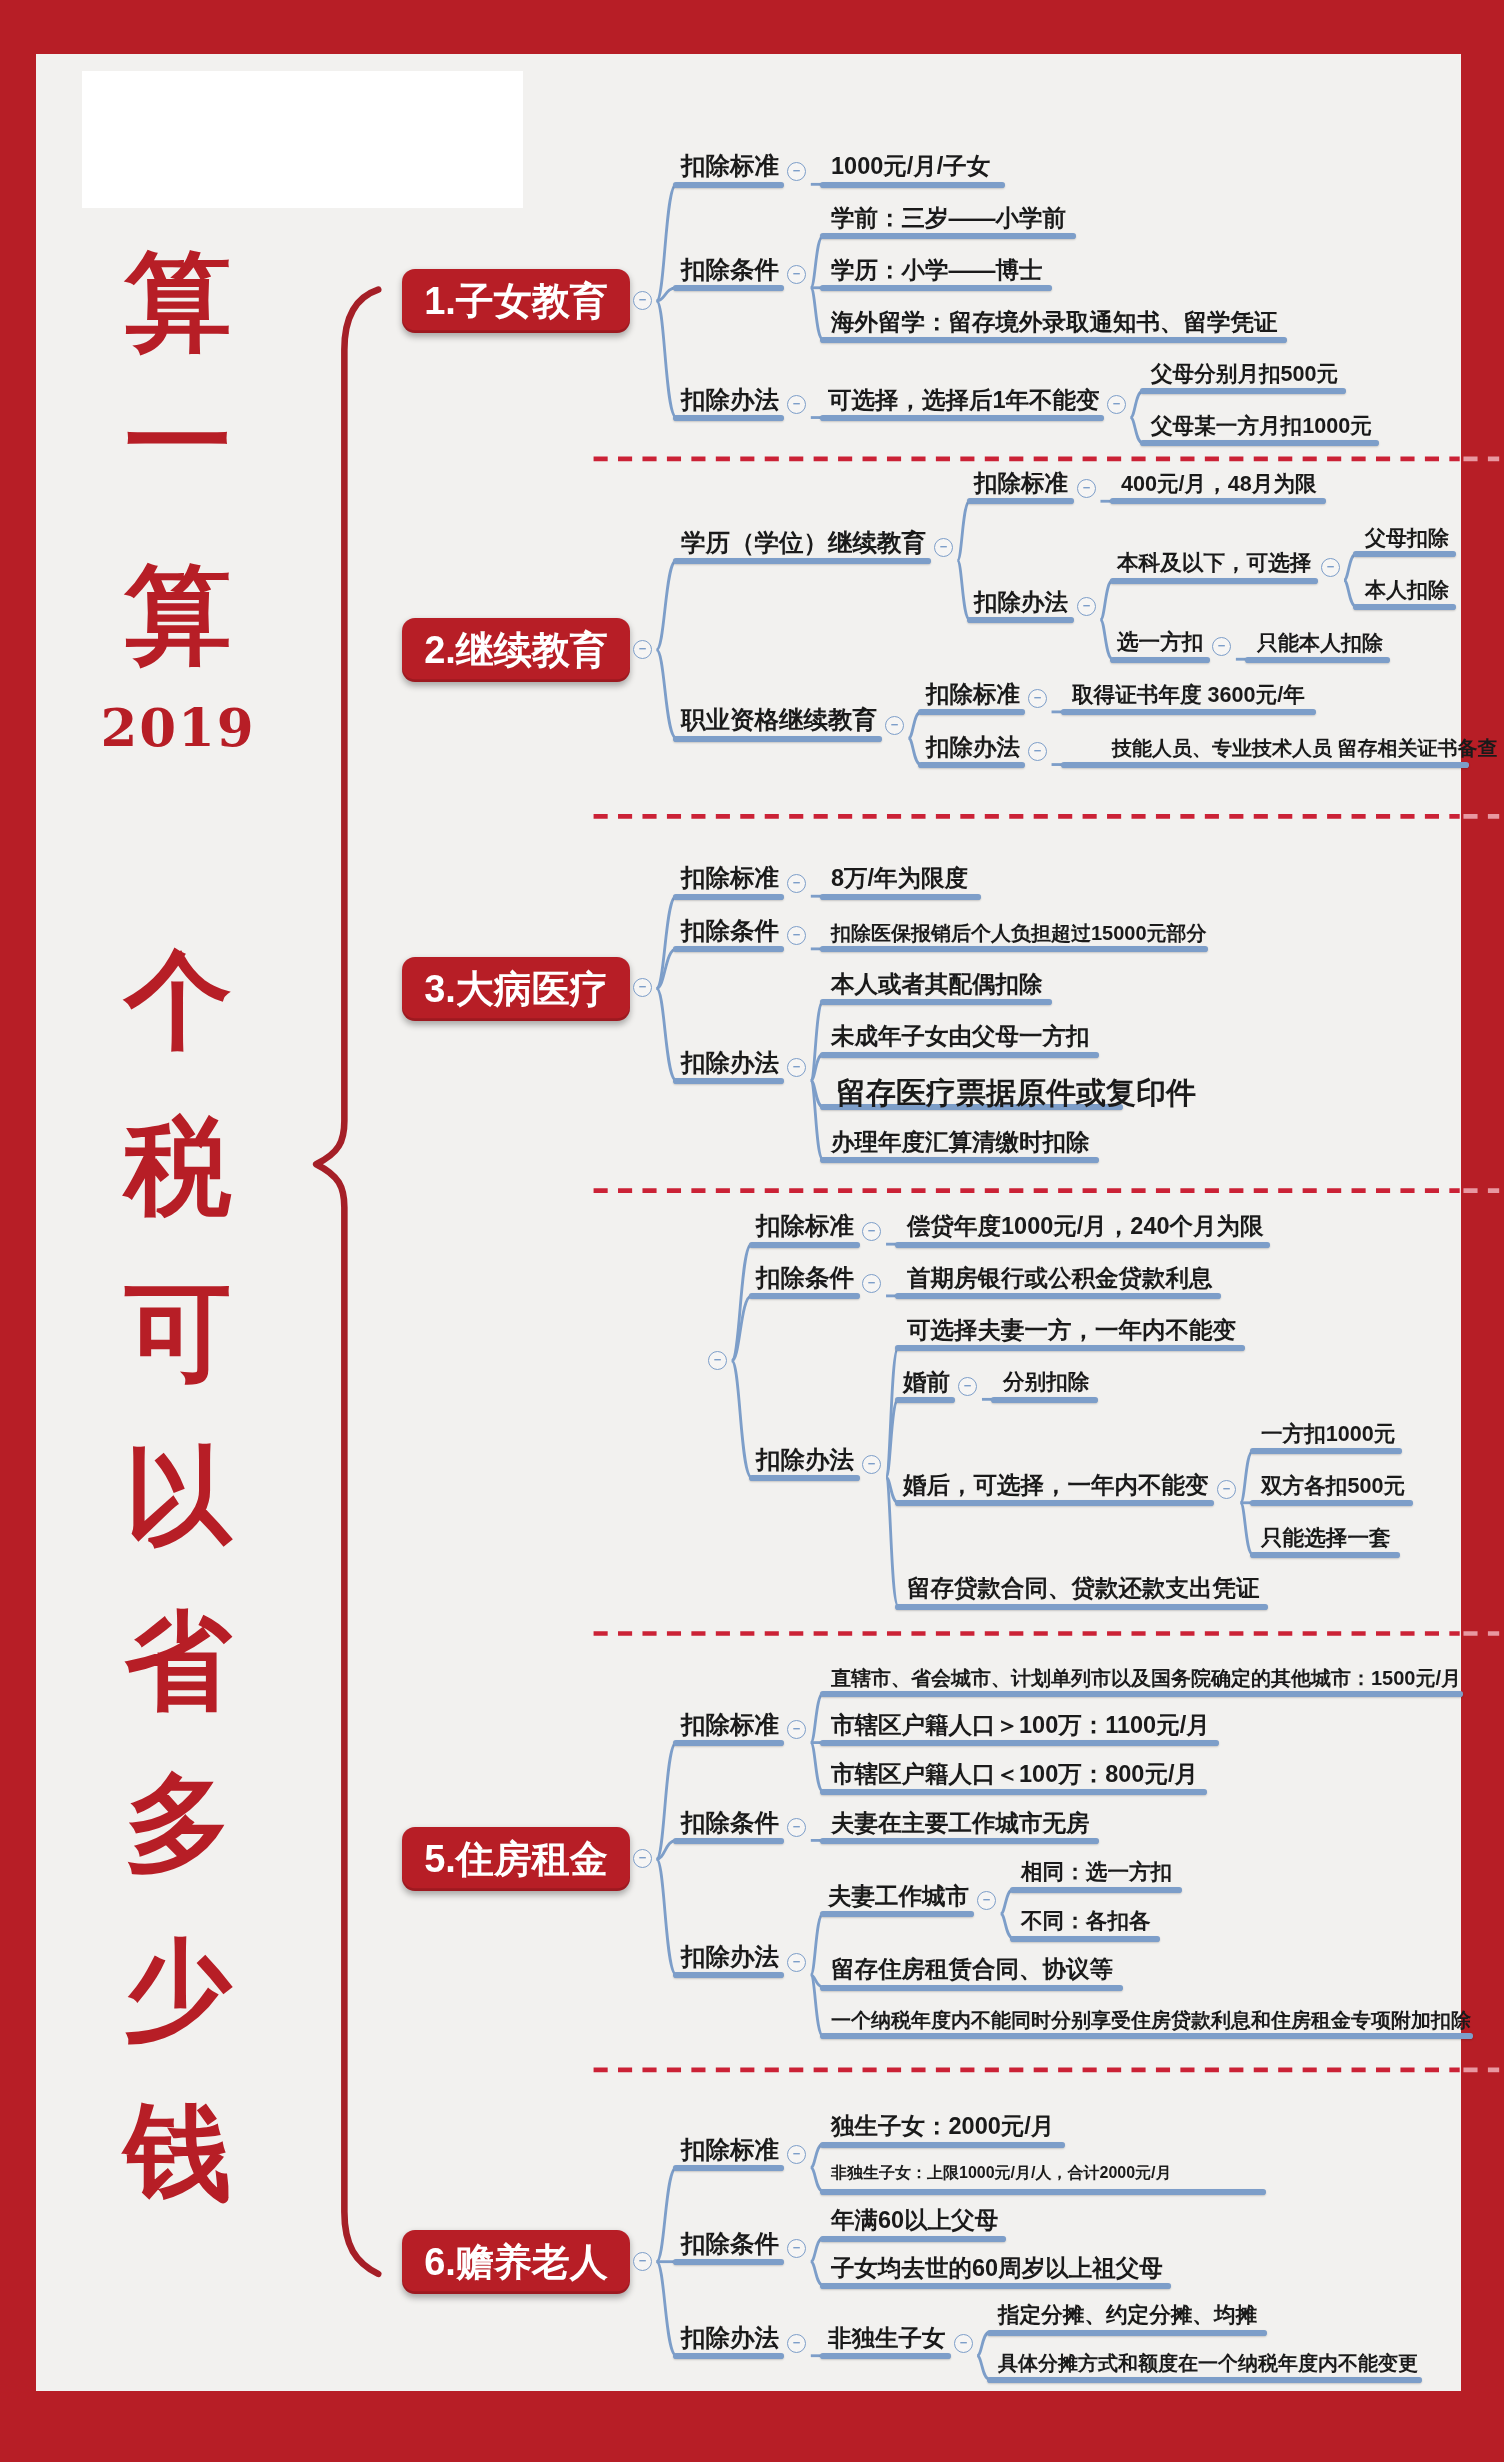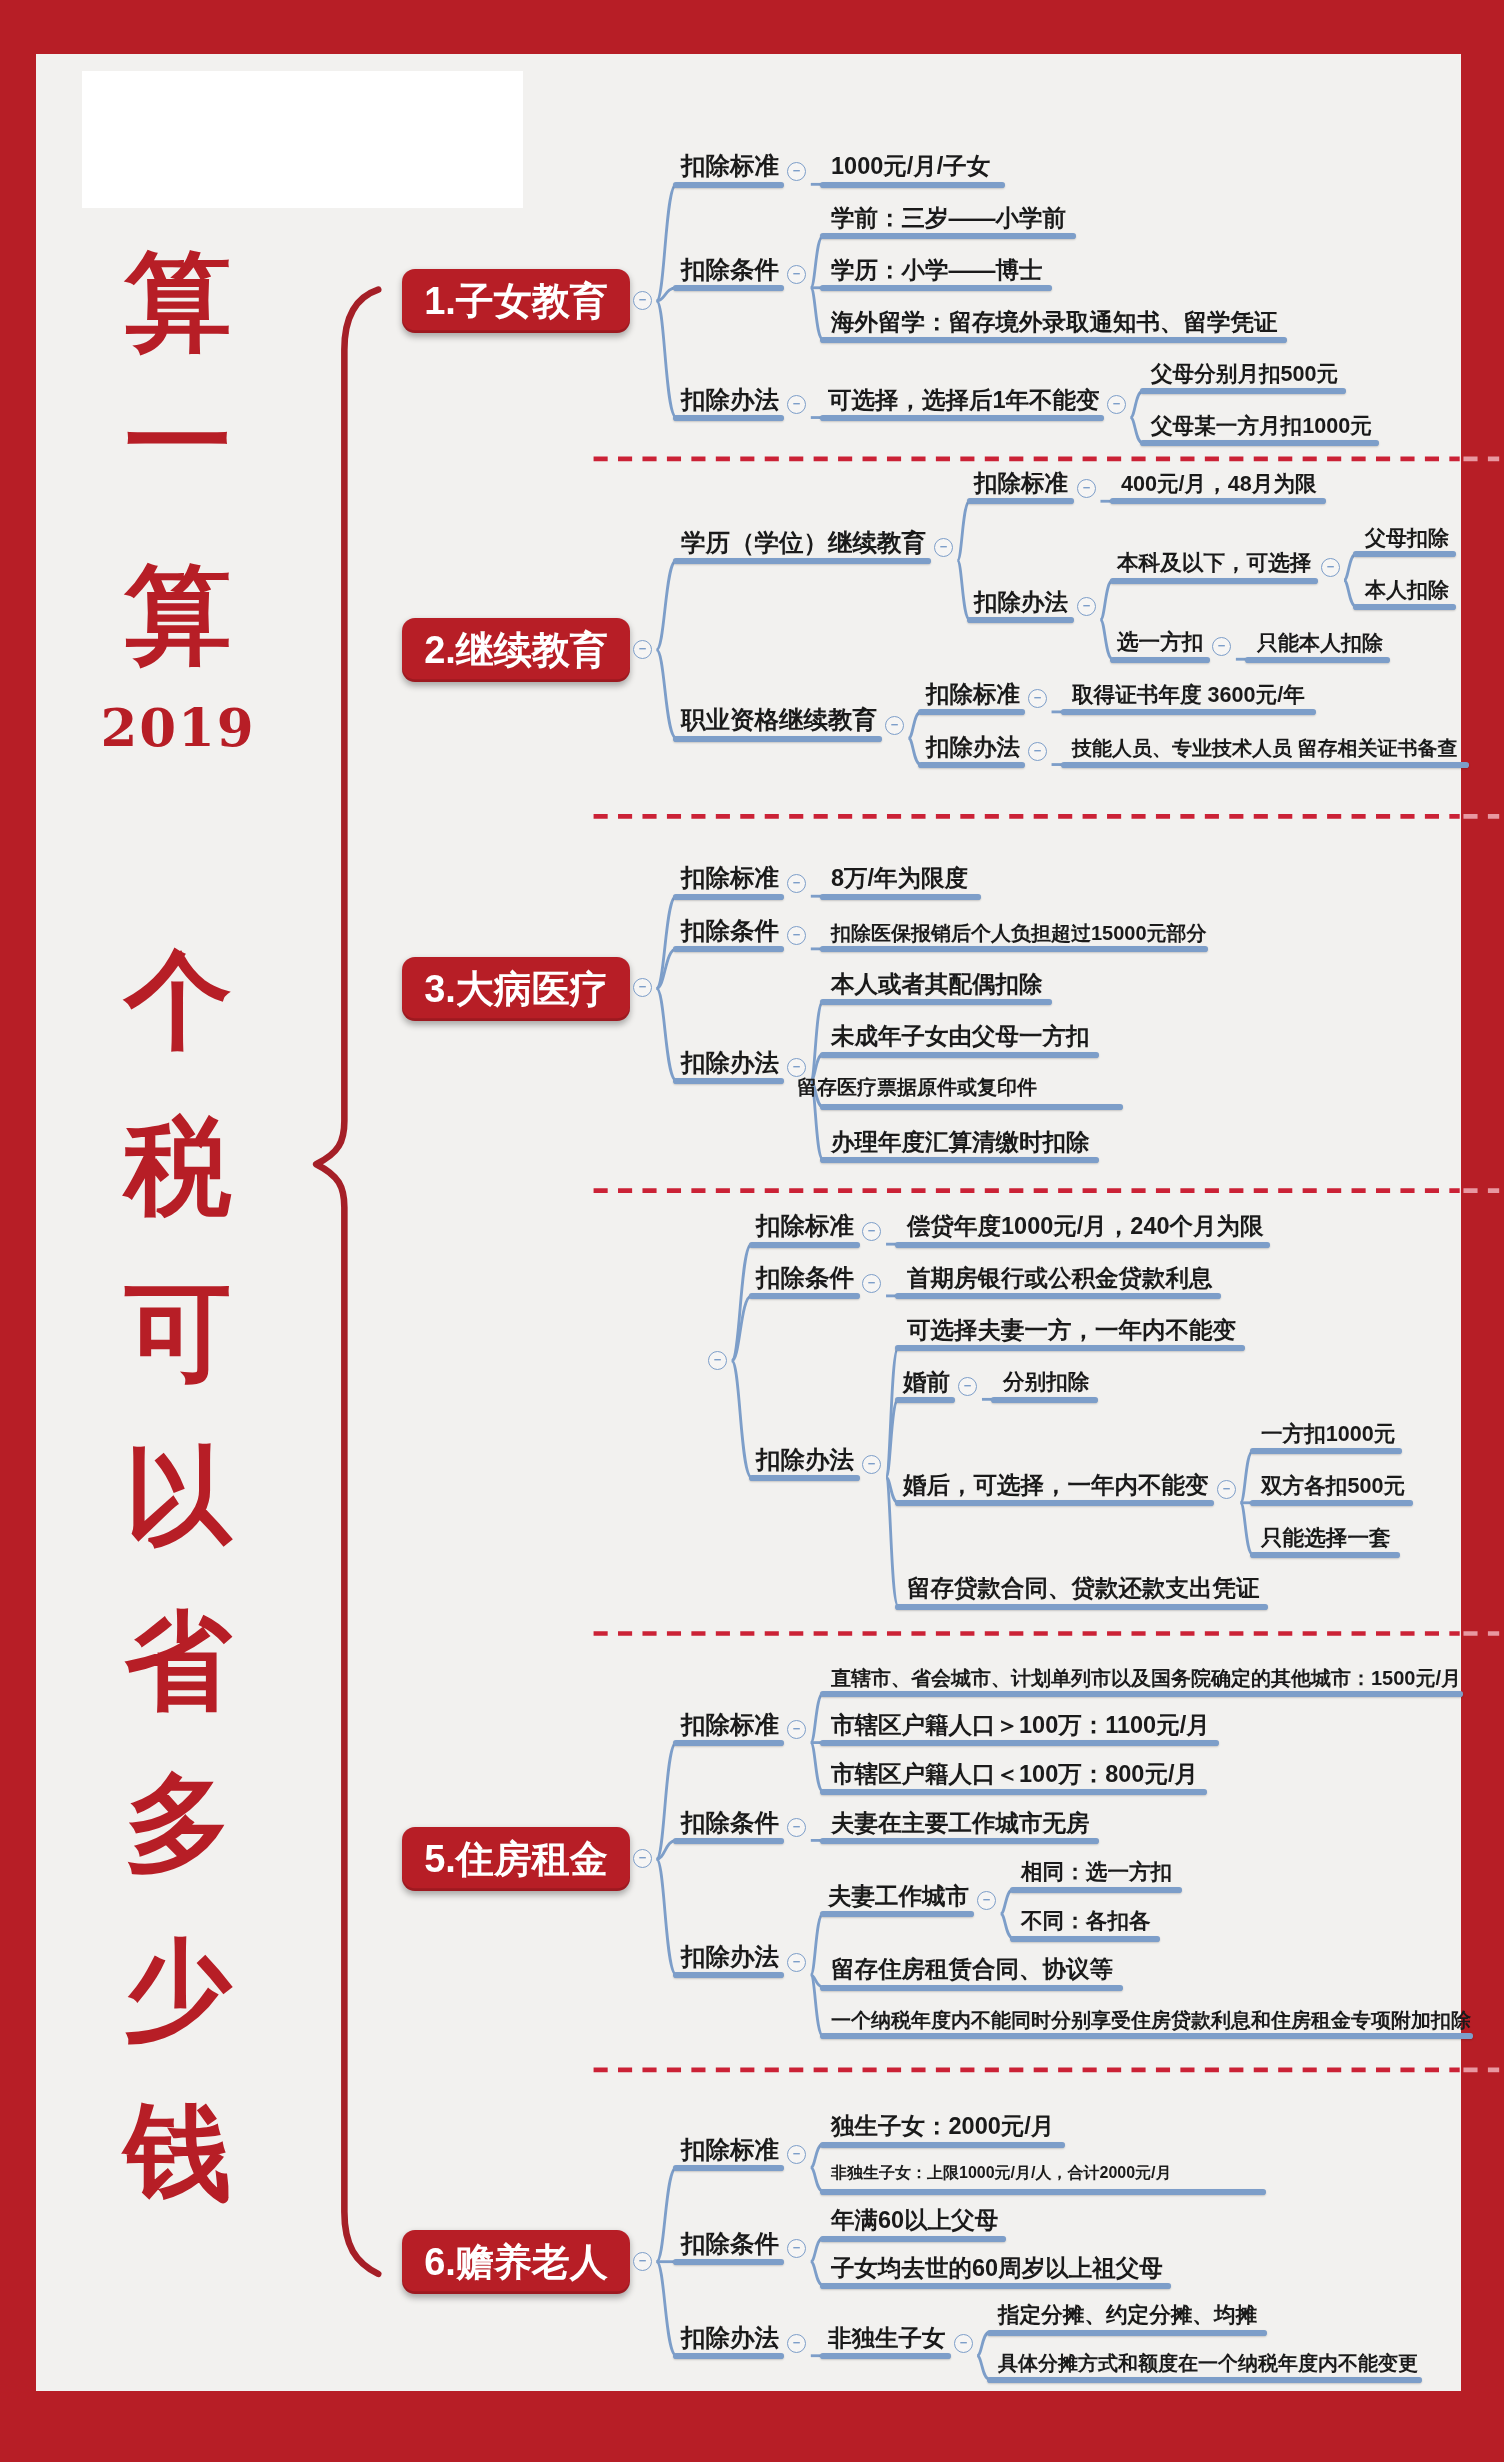--- a/index.html
+++ b/index.html
@@ -188,42 +188,42 @@
       <div class="cc" style="left: 885px; top: 716px;">−</div>
       <div class="ln" style="left: 918px; top: 709px; width: 107px;"></div>
       <div class="t" style="left: 926px; top: 681px; font-size: 23.5px;">扣除标准</div>
       <div class="cc" style="left: 1028px; top: 689px;">−</div>
       <div class="ln" style="left: 1061px; top: 709px; width: 255px;"></div>
       <div class="t" style="left: 1072px; top: 683px; font-size: 21.6px;">取得证书年度 3600元/年</div>
       <div class="ln" style="left: 918px; top: 762px; width: 107px;"></div>
       <div class="t" style="left: 926px; top: 734px; font-size: 23.5px;">扣除办法</div>
       <div class="cc" style="left: 1028px; top: 742px;">−</div>
       <div class="ln" style="left: 1061px; top: 762px; width: 408px;"></div>
-      <div class="t" style="left: 1072px; top: 737px; font-size: 20px;">技能人员、专业技术人员  留存相关证书备查</div>
+      <div class="t" style="left: 1112px; top: 737px; font-size: 20px;">技能人员、专业技术人员  留存相关证书备查</div>
       <div class="sbox" style="left: 402px; top: 957px; height: 64px; line-height: 64px; padding: 0px 15px; font-size: 38px; min-width: 198px;">3.大病医疗</div>
       <div class="cc" style="left: 633px; top: 978px;">−</div>
       <div class="ln" style="left: 673px; top: 894px; width: 111px;"></div>
       <div class="t" style="left: 681px; top: 864px; font-size: 24.5px;">扣除标准</div>
       <div class="cc" style="left: 787px; top: 874px;">−</div>
       <div class="ln" style="left: 820px; top: 894px; width: 161px;"></div>
       <div class="t" style="left: 831px; top: 865px; font-size: 23.5px;">8万/年为限度</div>
       <div class="ln" style="left: 673px; top: 946px; width: 111px;"></div>
       <div class="t" style="left: 681px; top: 917px; font-size: 24.5px;">扣除条件</div>
       <div class="cc" style="left: 787px; top: 926px;">−</div>
       <div class="ln" style="left: 820px; top: 946px; width: 388px;"></div>
       <div class="t" style="left: 831px; top: 922px; font-size: 20px;">扣除医保报销后个人负担超过15000元部分</div>
       <div class="ln" style="left: 673px; top: 1078px; width: 111px;"></div>
       <div class="t" style="left: 681px; top: 1049px; font-size: 24.5px;">扣除办法</div>
       <div class="cc" style="left: 787px; top: 1058px;">−</div>
       <div class="ln" style="left: 820px; top: 999px; width: 232px;"></div>
       <div class="t" style="left: 831px; top: 971px; font-size: 23.5px;">本人或者其配偶扣除</div>
       <div class="ln" style="left: 820px; top: 1052px; width: 279px;"></div>
       <div class="t" style="left: 831px; top: 1023px; font-size: 23.5px;">未成年子女由父母一方扣</div>
       <div class="ln" style="left: 820px; top: 1104px; width: 303px;"></div>
-      <div class="t" style="left: 797px; top: 1076px; font-size: 20px; text-align: center;">留存医疗票据原件或复印件</div>
+      <div class="t" style="left: 836px; top: 1076px; font-size: 30px; text-align: center;">留存医疗票据原件或复印件</div>
       <div class="ln" style="left: 820px; top: 1157px; width: 279px;"></div>
       <div class="t" style="left: 831px; top: 1129px; font-size: 23.5px;">办理年度汇算清缴时扣除</div>
       <div class="cc" style="left: 708px; top: 1351px;">−</div>
       <div class="ln" style="left: 749px; top: 1242px; width: 111px;"></div>
       <div class="t" style="left: 756px; top: 1212px; font-size: 24.5px;">扣除标准</div>
       <div class="cc" style="left: 862px; top: 1222px;">−</div>
       <div class="ln" style="left: 895px; top: 1242px; width: 375px;"></div>
       <div class="t" style="left: 907px; top: 1213px; font-size: 23.5px;">偿贷年度1000元/月，240个月为限</div>
       <div class="ln" style="left: 749px; top: 1293px; width: 111px;"></div>
       <div class="t" style="left: 756px; top: 1264px; font-size: 24.5px;">扣除条件</div>

